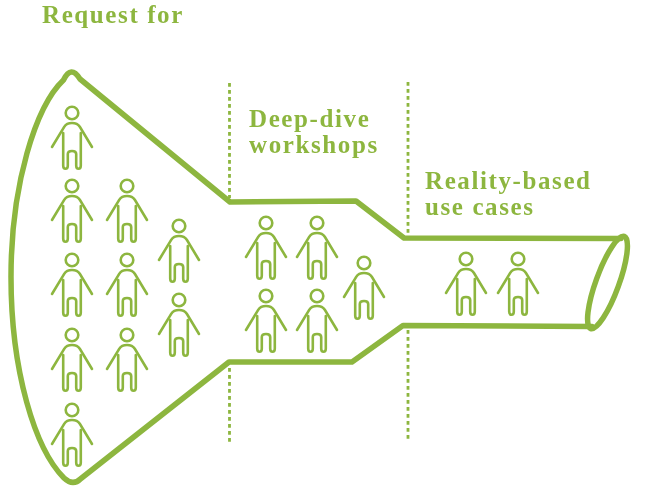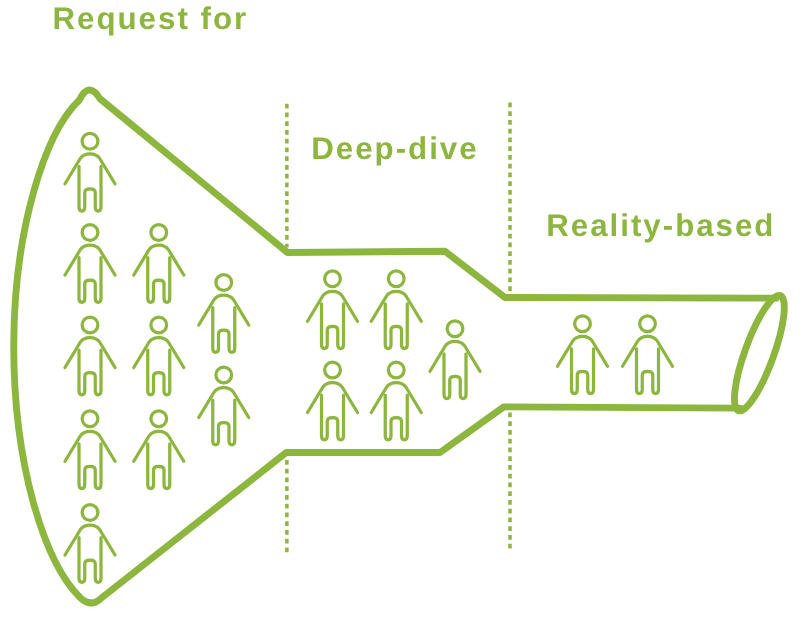--- a/index.html
+++ b/index.html
@@ -6,39 +6,39 @@
     margin: 0;
     padding: 0;
     background: #ffffff;
   }
   #canvas {
     position: relative;
     width: 645px;
     height: 496px;
     background: #ffffff;
     overflow: hidden;
-    font-family: Liberation Sans, sans-serif;
+    font-family: Liberation Serif, serif;
   }
   #funnel-svg {
     position: absolute;
     left: 0;
     top: 0;
   }
   .stage-label {
     position: absolute;
     font-weight: 700;
     font-size: 25px;
     line-height: 26px;
     letter-spacing: 1.6px;
     color: inherit;
     white-space: nowrap;
   }
   #label-request { left: 42px; top: 2px; }
   #label-workshops { left: 249px; top: 106px; }
-  #label-usecases { left: 437px; top: 168px; }
+  #label-usecases { left: 425px; top: 168px; }
 </style>
 </head>
 <body>
 
 <div id="canvas" style="color: rgb(141, 182, 63);">
 
   <svg id="funnel-svg" width="645" height="496" viewBox="0 0 645 496">
     <defs>
       <g id="person-def">
         <circle cx="22" cy="8" r="6.3" fill="none" stroke="currentColor" stroke-width="2.6"></circle>
@@ -92,19 +92,21 @@
         <use href="#person-def" xlink:href="#person-def" x="496" y="251"></use>
       </g>
   </svg>
 
   <div class="stage-label" id="label-request">
     <span>Request for</span><br>
   </div>
 
   <div class="stage-label" id="label-workshops">
     <span>Deep-dive</span><br>
+    <span>workshops</span>
   </div>
 
   <div class="stage-label" id="label-usecases">
     <span>Reality-based</span><br>
+    <span>use cases</span>
   </div>
 
 </div>
 
 </body></html>

